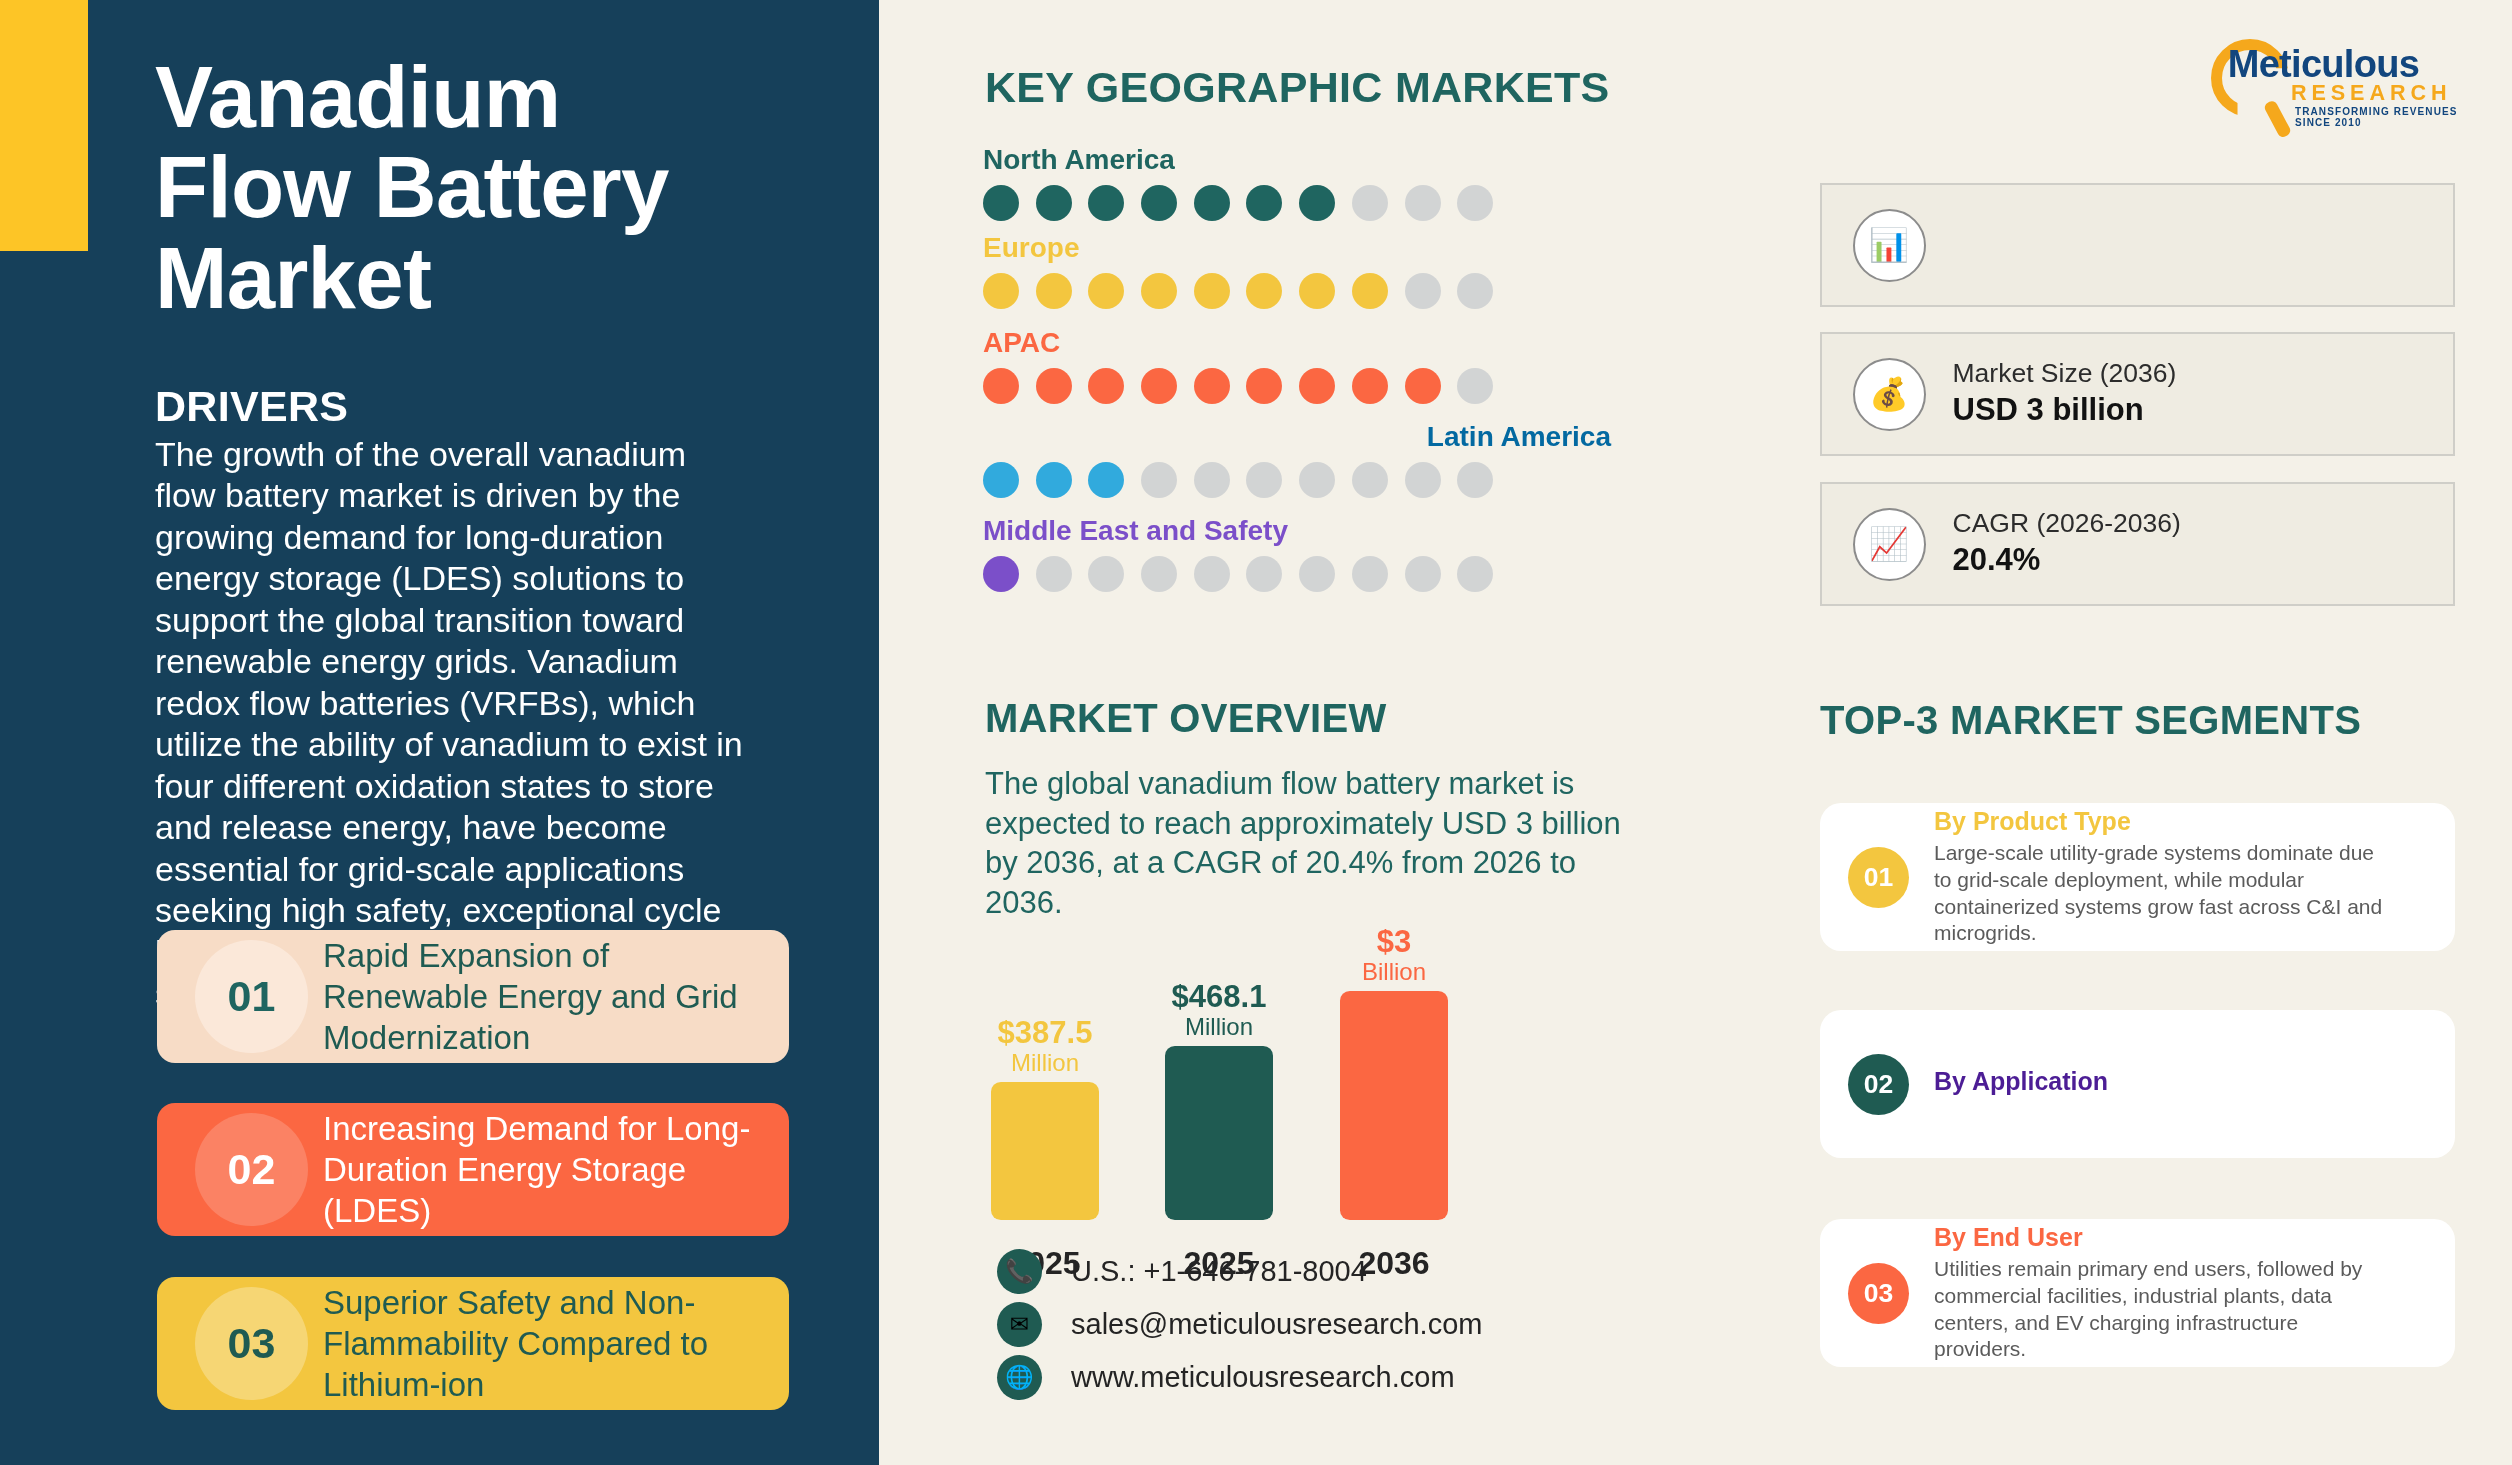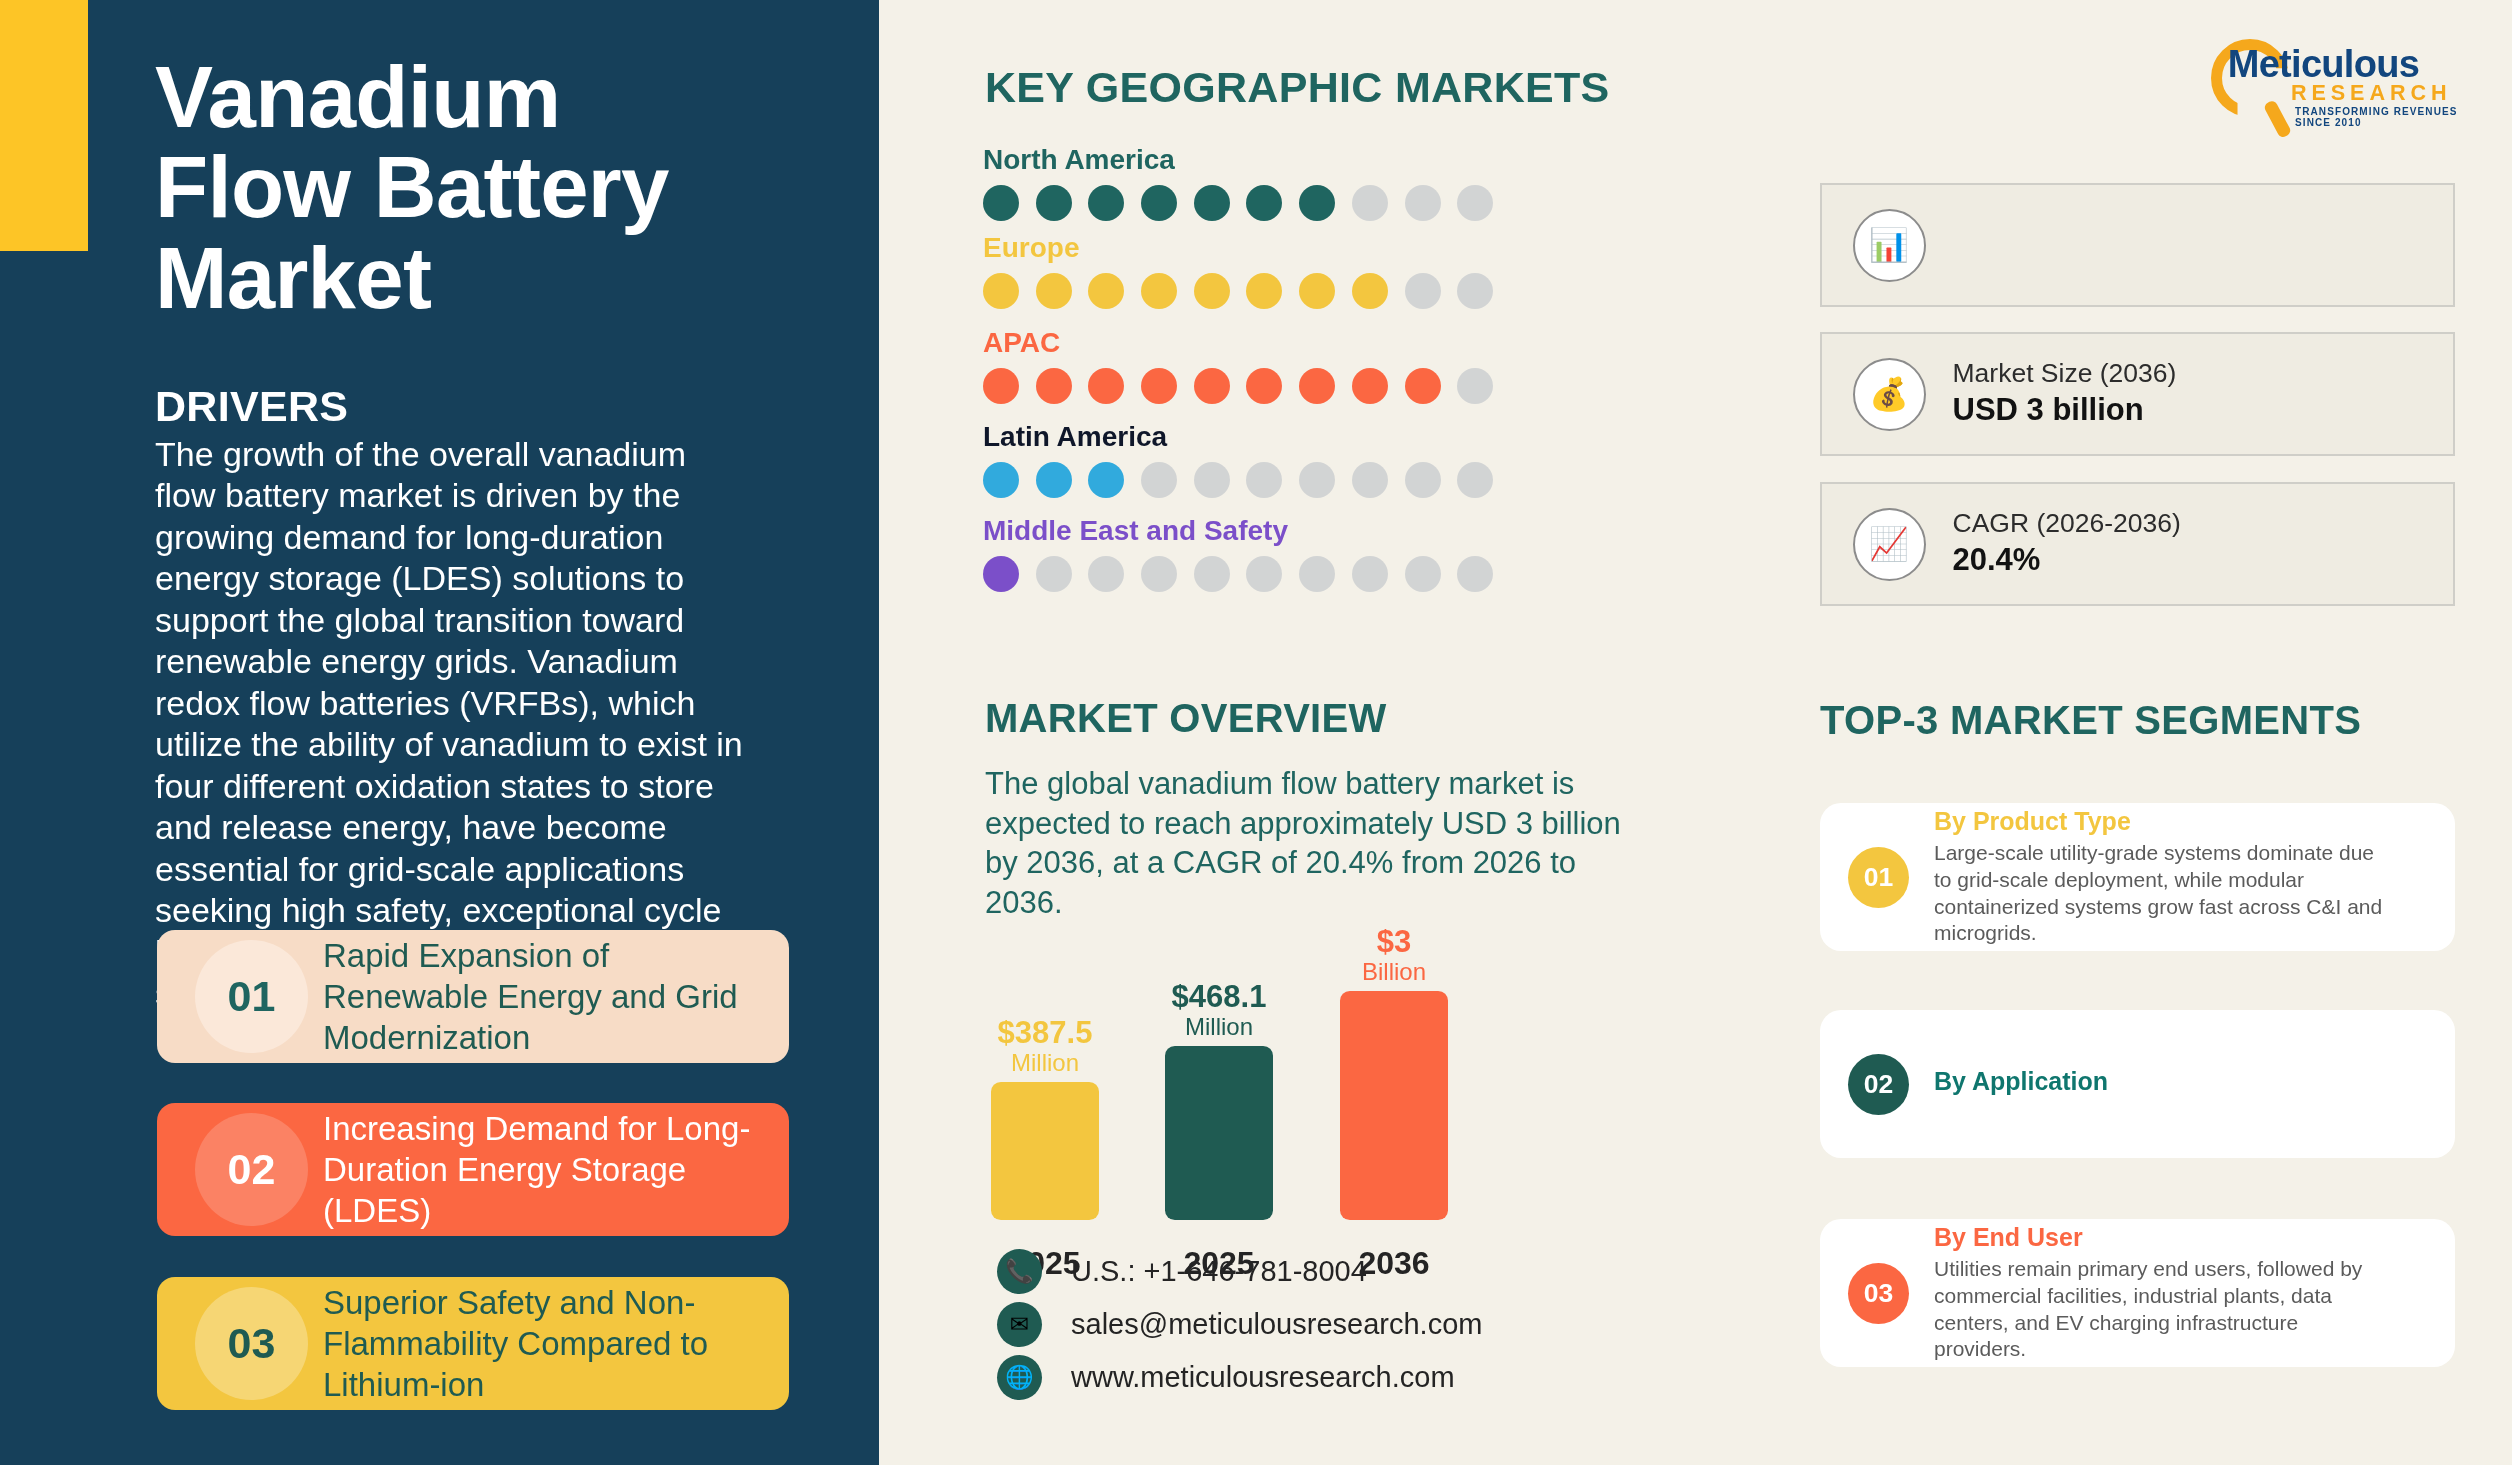--- a/index.html
+++ b/index.html
@@ -186,21 +186,21 @@
     width:61px; height:61px; border-radius:50%; margin-left:28px; flex:none;
     display:flex; align-items:center; justify-content:center;
     color:#FFFFFF; font-size:26.5px; font-weight:bold;
   }
   .segment-body{ margin-left:25px; width:454px; }
   .segment-heading{ font-size:25px; font-weight:bold; margin-bottom:4.2px; }
   .segment-desc{ font-size:21px; line-height:1.28; color:#5B5B5B; }
   #segment-card-0 .segment-badge{ background:#F3C63F; }
   #segment-card-0 .segment-heading{ color:#F3C63F; }
   #segment-card-1 .segment-badge{ background:#1F5B52; }
-  #segment-card-1 .segment-heading{ color:#0f766e; }
+  #segment-card-1 .segment-heading{ color:#4c1d95; }
   #segment-card-2 .segment-badge{ background:#FB6742; }
   #segment-card-2 .segment-heading{ color:#FB6742; }
 </style>
 </head>
 <body>
 
 <div id="left-panel">
   <div id="yellow-accent"></div>
 </div>
 
@@ -265,21 +265,21 @@
       <div class="geo-dot" style="background: rgb(251, 103, 66);"></div>
       <div class="geo-dot" style="background: rgb(251, 103, 66);"></div>
       <div class="geo-dot" style="background: rgb(251, 103, 66);"></div>
       <div class="geo-dot" style="background: rgb(251, 103, 66);"></div>
       <div class="geo-dot" style="background: rgb(251, 103, 66);"></div>
       <div class="geo-dot" style="background: rgb(251, 103, 66);"></div>
       <div class="geo-dot"></div>
     </div>
 </div>
 <div class="geo-row" id="geo-row-3">
-  <div class="geo-label" style="color: #0f172a;">Latin America</div>
+  <div class="geo-label" style="color: #0369a1; text-align: right;">Latin America</div>
   <div class="geo-dots">
       <div class="geo-dot" style="background: rgb(49, 170, 221);"></div>
       <div class="geo-dot" style="background: rgb(49, 170, 221);"></div>
       <div class="geo-dot" style="background: rgb(49, 170, 221);"></div>
       <div class="geo-dot"></div>
       <div class="geo-dot"></div>
       <div class="geo-dot"></div>
       <div class="geo-dot"></div>
       <div class="geo-dot"></div>
       <div class="geo-dot"></div>

